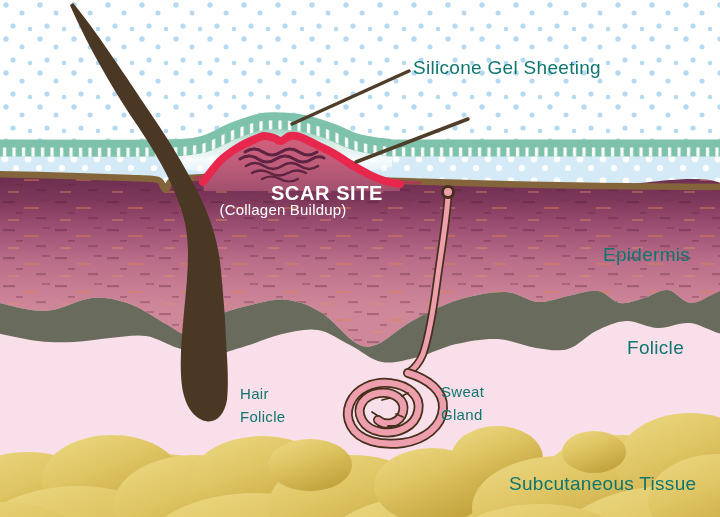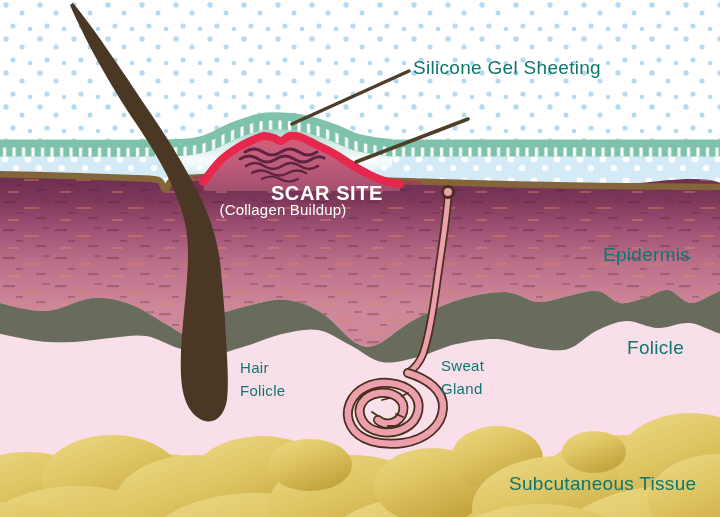--- a/index.html
+++ b/index.html
@@ -1,21 +1,21 @@
 <!DOCTYPE html>
 <html><head>
 <meta charset="utf-8">
 <style>
   html,body{margin:0;padding:0;background:#fff;}
   #stage{position:relative;width:720px;height:517px;overflow:hidden;background:#fff;
          font-family:"Liberation Sans",sans-serif;}
   #art{position:absolute;left:0;top:0;}
   .lbl{position:absolute;color:#0f766e;letter-spacing:.3px;}
   .big{font-size:19px;}
-  .small{font-size:15px;line-height:1.5;white-space:pre-line;}
+  .small{font-size:15px;line-height:1.5;white-space:pre-line;margin-top:26px;}
   .scar1{color:#fff;font-weight:700;font-size:20px;letter-spacing:.6px;text-align:right;width:200px;}
   .scar2{color:#fff;font-size:15px;text-align:center;width:220px;letter-spacing:.2px;}
 </style>
 </head>
 <body>
 
 <div id="stage">
   <svg id="art" width="720" height="517" viewBox="0 0 720 517">
     <defs>
       <pattern id="skyDots" width="34" height="34" patternUnits="userSpaceOnUse">

